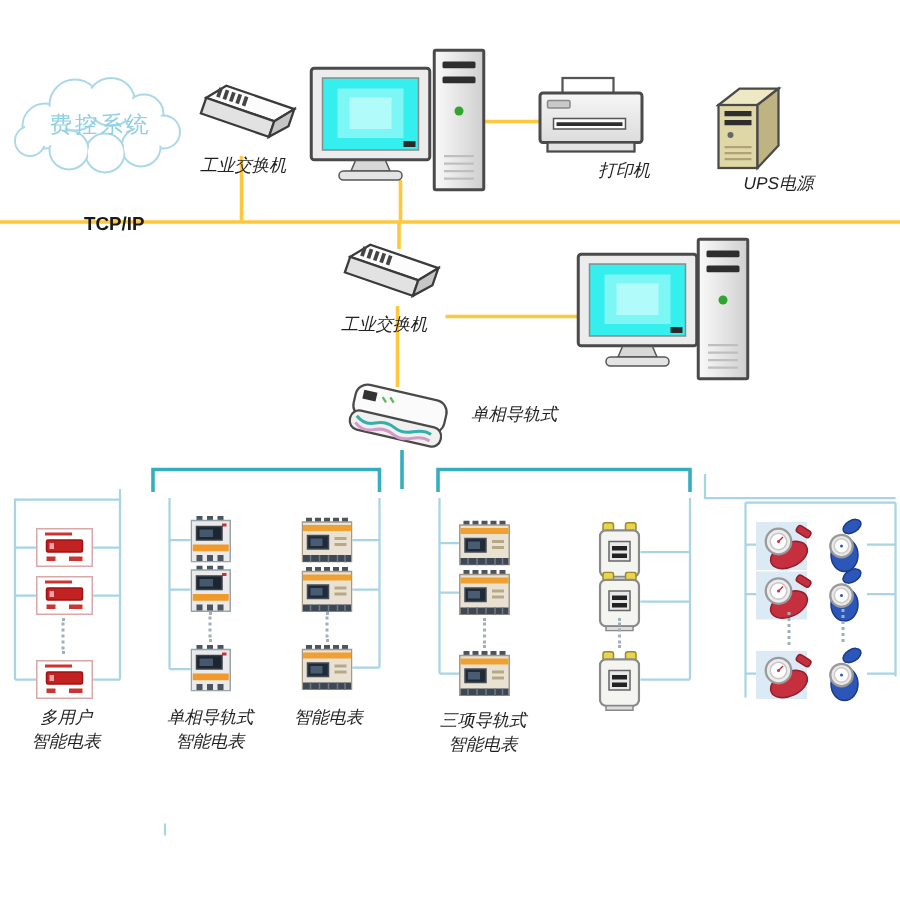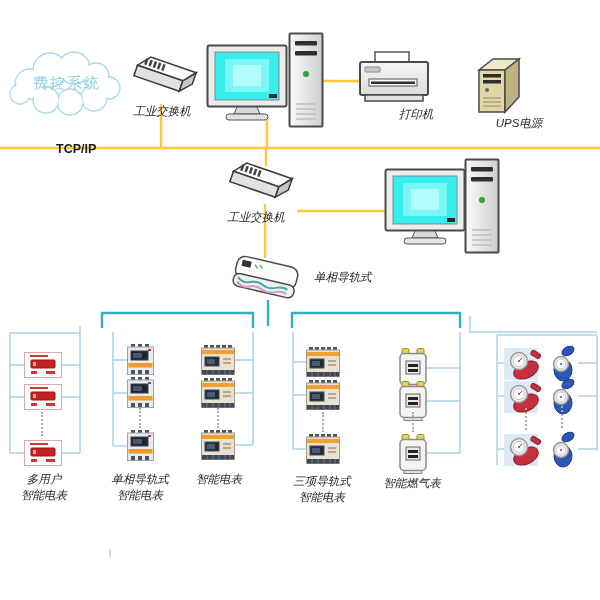--- a/index.html
+++ b/index.html
@@ -318,23 +318,20 @@
   <svg class="abs" style="left:399px;top:348px" width="28" height="40">
       <use href="#gas"></use>
     </svg>
   <svg class="abs" style="left:399px;top:381px" width="28" height="40">
       <use href="#gas"></use>
     </svg>
   <svg class="abs" style="left:399px;top:434px" width="28" height="40">
       <use href="#gas"></use>
     </svg>
   <div class="dots" style="left:412px;top:412px;height:20px"></div>
-  <div class="lbl" style="left:361px;top:475px;width:102px">
-    <div>智能燃气表</div>
-  </div>
 
   <div class="bgsq" style="left:504px;top:348px;width:34px;height:32px"></div>
   <div class="bgsq" style="left:504px;top:381px;width:34px;height:32px"></div>
   <div class="bgsq" style="left:504px;top:434px;width:34px;height:32px"></div>
   <svg class="abs" style="left:506px;top:346px" width="36" height="36">
       <use href="#wR"></use>
     </svg>
   <svg class="abs" style="left:506px;top:379px" width="36" height="36">
       <use href="#wR"></use>
     </svg>

